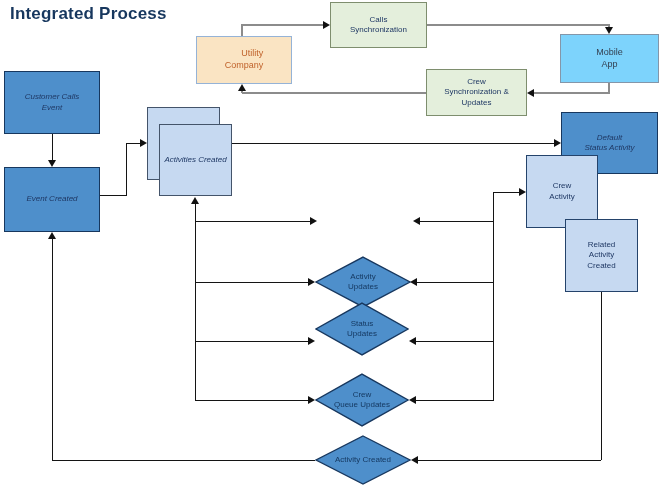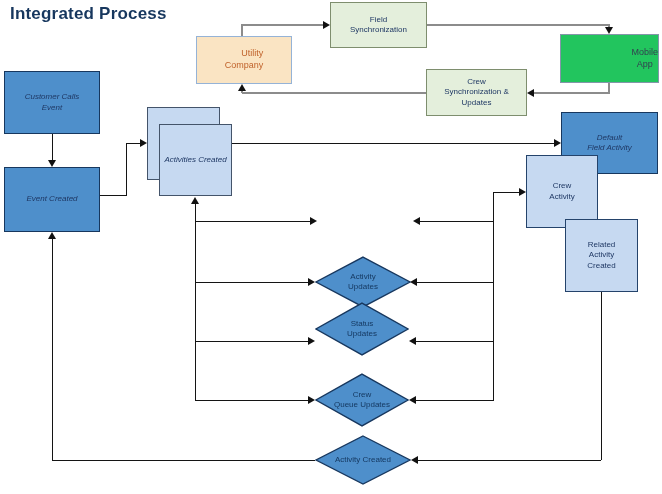--- a/index.html
+++ b/index.html
@@ -8,21 +8,21 @@
   .title{position:absolute;left:10px;top:4px;font-size:17px;font-weight:bold;color:#17375E;
          letter-spacing:0.2px;}
   .node{position:absolute;display:flex;align-items:center;justify-content:center;
         text-align:center;font-size:8px;line-height:1.3;color:#1F3864;
         white-space:pre-line;box-sizing:border-box;}
   .blue{background:#4E8FCB;border:1.5px solid #17375E;font-style:italic;}
   .lblue{background:#C6D9F1;border:1.2px solid #44546A;font-style:italic;}
   .lblue2{background:#C6D9F1;border:1.2px solid #24436B;}
   .green{background:#E4EFDC;border:1.2px solid #7E8E6E;}
   .tan{background:#FAE4C3;border:1.2px solid #95B3D7;color:#C0622B;text-align:right;}
-  .orange{background:#22c55e;border:1.2px solid #8496A9;color:#333F50;font-size:9px;justify-content:flex-end;}
+  .orange{background:#7dd3fc;border:1.2px solid #8496A9;color:#333F50;font-size:9px;}
   .diamond{position:absolute;}
   .diamond svg{position:absolute;left:0;top:0;width:100%;height:100%;display:block;}
   .dlabel{position:absolute;left:0;top:0;right:0;bottom:0;display:flex;align-items:center;
           justify-content:center;text-align:center;font-size:8px;line-height:1.25;
           color:#14375F;white-space:pre-line;}
   .ln{position:absolute;background:#141414;}
   .ln.g{background:#8C8C8C;}
   .arr{position:absolute;width:0;height:0;border-style:solid;}
   .arr.r{border-width:4px 0 4px 7px;border-color:transparent transparent transparent #111;}
   .arr.l{border-width:4px 7px 4px 0;border-color:transparent #111 transparent transparent;}
@@ -107,38 +107,38 @@
   <div class="node lblue" style="left:159px;top:124px;width:73px;height:72px">
     <span>Activities Created</span>
   </div>
 
   <div class="node tan" style="left:196px;top:36px;width:96px;height:48px;font-size:9px">
     <span>Utility
 Company</span>
   </div>
 
   <div class="node green" style="left:330px;top:2px;width:97px;height:46px">
-    <span>Field
+    <span>Calls
 Synchronization</span>
   </div>
 
   <div class="node orange" style="left:560px;top:34px;width:99px;height:49px">
     <span>Mobile
 App</span>
   </div>
 
   <div class="node green" style="left:426px;top:69px;width:101px;height:47px">
     <span>Crew
 Synchronization &amp;
 Updates</span>
   </div>
 
   <div class="node blue" style="left:561px;top:112px;width:97px;height:62px">
     <span>Default
-Field Activity</span>
+Status Activity</span>
   </div>
 
   <div class="node lblue2" style="left:526px;top:155px;width:72px;height:73px">
     <span>Crew
 Activity</span>
   </div>
 
   <div class="node lblue2" style="left:565px;top:219px;width:73px;height:73px">
     <span>Related
 Activity

